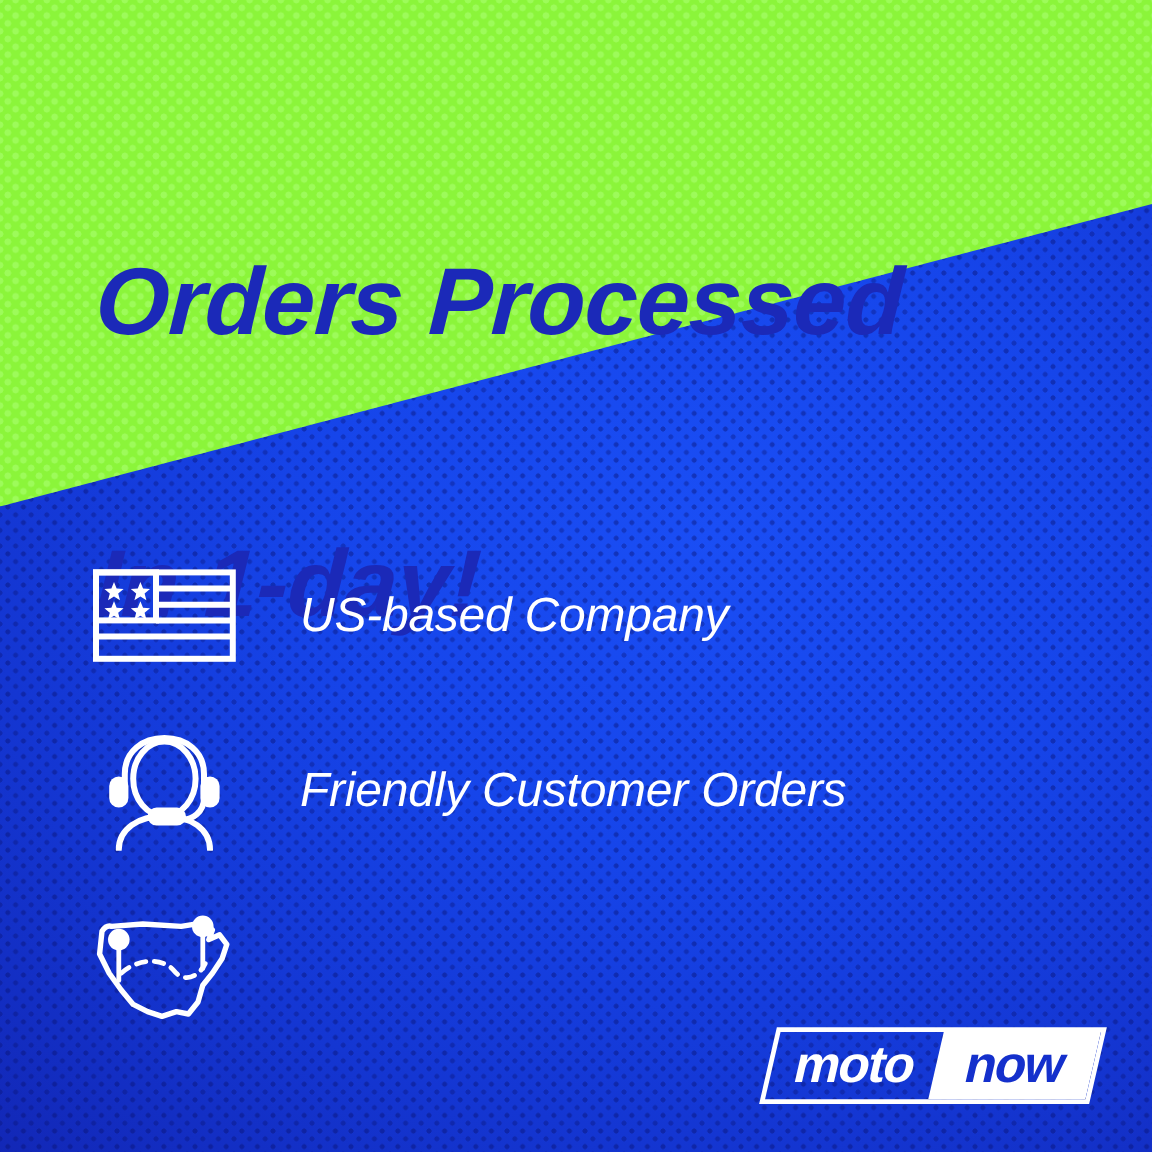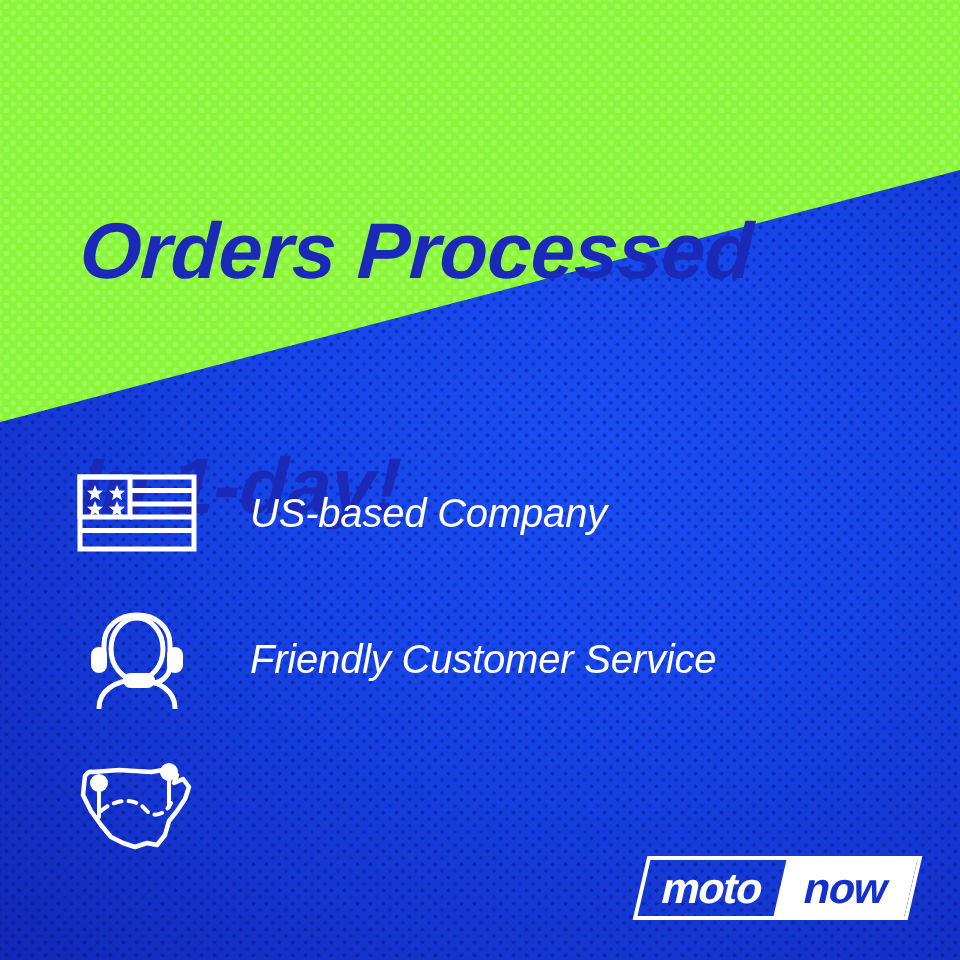--- a/index.html
+++ b/index.html
@@ -199,21 +199,21 @@
         <svg width="110" height="100" viewBox="0 0 110 100" fill="none">
           <ellipse cx="55" cy="40" rx="26" ry="31" stroke="#ffffff" stroke-width="5"></ellipse>
           <path d="M22 46 V36 C22 17 37 6 55 6 C73 6 88 17 88 36 V46" stroke="#ffffff" stroke-width="5" stroke-linecap="round"></path>
           <rect x="9" y="38" width="16" height="26" rx="8" fill="#ffffff"></rect>
           <rect x="85" y="38" width="16" height="26" rx="8" fill="#ffffff"></rect>
           <path d="M88 56 C88 68 78 74 70 74" stroke="#ffffff" stroke-width="5" stroke-linecap="round"></path>
           <rect x="41" y="64" width="32" height="15" rx="7.5" fill="#ffffff"></rect>
           <path d="M17 99 C17 82 33 71 55 71 C77 71 93 82 93 99" stroke="#ffffff" stroke-width="5" stroke-linecap="round"></path>
         </svg>
       </div>
-      <div class="feature-label">Friendly Customer Service</div>
+      <div class="feature-label">Friendly Customer Orders</div>
     </div>
 
     <div class="feature-row">
       <div class="feature-icon">
         <svg width="128" height="92" viewBox="0 0 128 92" fill="none">
           <path d="M12 17 C14 14 17 12 20 13 L46 11 L78 13 L96 10 L104 16 L101 24
                    L110 20 L116 28 L112 40 L104 52 L96 62 L92 76 L84 86 L74 84
                    L62 88 L50 84 L38 78 L28 66 L18 52 L10 36 Z" stroke="#ffffff" stroke-width="4.5" stroke-linejoin="round"></path>
           <path d="M28 52 C44 38 64 40 72 50 C80 60 92 56 98 44" stroke="#ffffff" stroke-width="4" stroke-linecap="round" stroke-dasharray="8 7"></path>
           <line x1="26" y1="27" x2="26" y2="58" stroke="#ffffff" stroke-width="4" stroke-linecap="round"></line>

